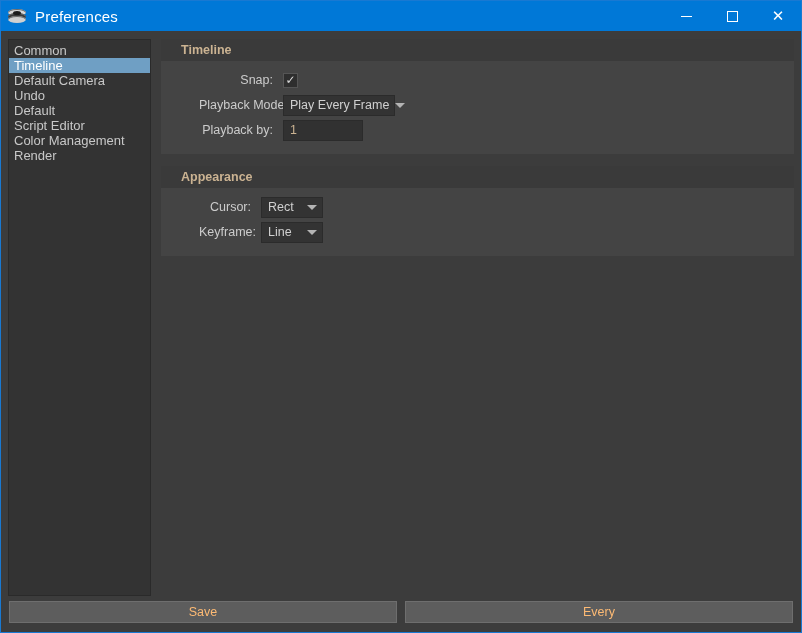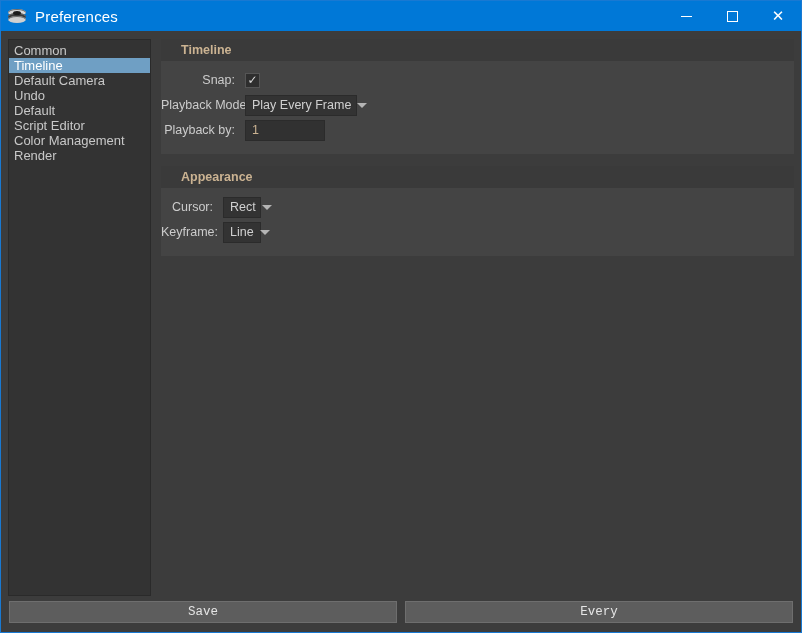--- a/index.html
+++ b/index.html
@@ -121,21 +121,21 @@
   }
   .group-header {
     background: #3a3a3a;
     height: 22px;
     line-height: 22px;
     padding-left: 20px;
     color: #cbb392;
     font-size: 12.5px;
     font-weight: bold;
   }
-  .group-body { padding: 5px 0 10px 0; }
+  .group-body { padding: 5px 0 10px 0; margin-left: 38px; }
   .spacer { height: 12px; }
   .row {
     display: flex;
     align-items: center;
     height: 22px;
     margin: 3px 0;
   }
   .row-label {
     color: #cccccc;
     font-size: 12.5px;
@@ -165,21 +165,21 @@
     background: #333333;
     border: 1px solid #2b2b2b;
     display: flex;
     align-items: center;
     padding: 0 5px 0 6px;
     color: #d0d0d0;
     font-size: 12.5px;
     white-space: nowrap;
   }
   .dd-playback { width: 112px; }
-  .dd-small { width: 38px; }
+  .dd-small { width: 62px; }
   .dd-value { flex: 1 1 auto; }
   .caret {
     width: 0; height: 0;
     margin-left: 6px;
     border-left: 5px solid transparent;
     border-right: 5px solid transparent;
     border-top: 5px solid #b4b4b4;
     flex: 0 0 auto;
   }
   
@@ -202,23 +202,23 @@
     align-items: center;
     padding: 0 8px 5px 8px;
     background: #3c3c3c;
     gap: 8px;
   }
   .btn {
     flex: 1 1 0;
     height: 22px;
     background: #5d5d5d;
     border: 1px solid #6e6e6e;
-    color: #e5e5e5;
-    font-size: 12.5px;
-    font-family: Liberation Mono, monospace;
+    color: #fdba74;
+    font-size: 12.5px;
+    font-family: Liberation Sans, sans-serif;
     display: flex;
     align-items: center;
     justify-content: center;
   }
 </style>
 </head>
 <body>
 
 <div class="window">
 

